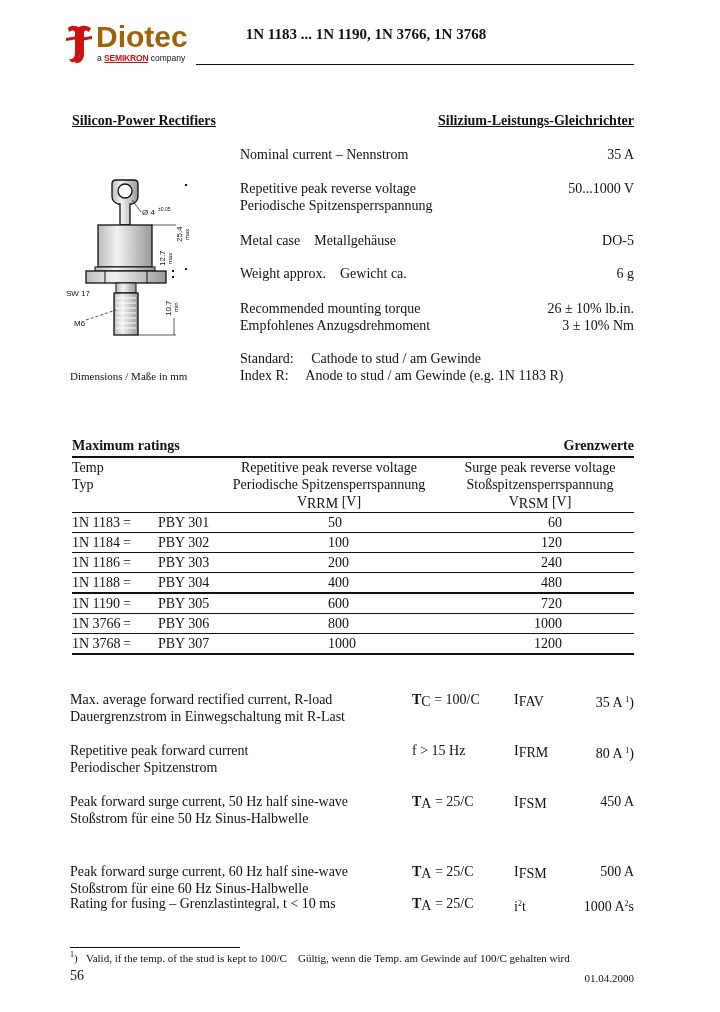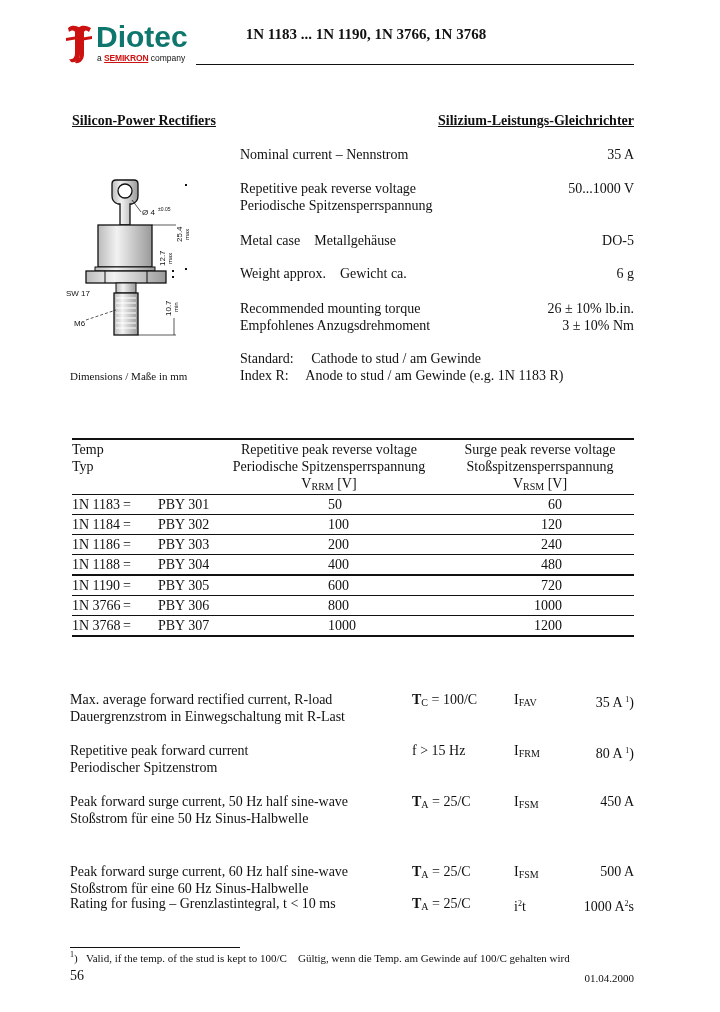--- a/index.html
+++ b/index.html
@@ -4,21 +4,21 @@
   <style>
     html, body { margin: 0; padding: 0; background: #ffffff; }
     body { width: 720px; height: 1012px; position: relative; overflow: hidden;
            font-family: "Liberation Serif", "DejaVu Serif", serif; color: #111; }
     .abs { position: absolute; }
 
     
     #logo { left: 66px; top: 24px; width: 140px; height: 42px; }
     #logo .mark { position: absolute; left: 0; top: 0; width: 26px; height: 40px; }
     #logo .brand { position: absolute; left: 30px; top: -4px; font-family: "Liberation Sans", sans-serif;
-                   font-weight: bold; font-size: 30px; color: #0f766e; letter-spacing: 0px; }
+                   font-weight: bold; font-size: 30px; color: #a16207; letter-spacing: 0px; }
     #logo .sub { position: absolute; left: 31px; top: 29px; font-family: "Liberation Sans", sans-serif;
                  font-size: 8.5px; color: #111; white-space: nowrap; }
     #logo .sub .semi { color: #cc1111; font-weight: bold; text-decoration: underline; letter-spacing: -0.2px; }
     #header-rule { left: 196px; top: 64px; width: 438px; height: 1px; background: #111; }
     #header-title { left: 236px; top: 25px; width: 260px; text-align: center; font-weight: bold; font-size: 15px; line-height: 18px; }
 
     
     .h-title { font-weight: bold; font-size: 14px; text-decoration: underline; top: 113px; }
     #title-en { left: 72px; }
     #title-de { right: 86px; }
@@ -40,21 +40,21 @@
     #ratings .c1 { position: absolute; left: 0; }
     #ratings .c2 { position: absolute; left: 140px; width: 234px; text-align: center; }
     #ratings .c3 { position: absolute; left: 374px; width: 188px; text-align: center; }
     #ratings .row { position: relative; height: 19px; line-height: 19px; border-bottom: 1px solid #111; }
     #ratings .row.thick { border-bottom: 2px solid #111; }
     #ratings .row .t1 { position: absolute; left: 0; }
     #ratings .row .eq { position: absolute; left: 47px; width: 16px; text-align: center; }
     #ratings .row .t2 { position: absolute; left: 86px; }
     #ratings .row .v1 { position: absolute; right: 246px; width: 60px; text-align: left; }
     #ratings .row .v2 { position: absolute; right: 72px; width: 60px; text-align: right; }
-    sub.s { font-size: 10px; vertical-align: -2px; }
+    sub.s { font-size: 14px; vertical-align: -2px; }
     sup.s { font-size: 8px; vertical-align: 5px; }
 
     
     .char { left: 70px; width: 564px; font-size: 14px; line-height: 17px; }
     .char .en { position: absolute; left: 0; top: 0; white-space: nowrap; }
     .char .de { position: absolute; left: 0; top: 17px; white-space: nowrap; }
     .char .cond { position: absolute; left: 342px; top: 0; white-space: nowrap; }
     .char .sym { position: absolute; left: 444px; top: 0; white-space: nowrap; }
     .char .val { position: absolute; right: 0; top: 0; white-space: nowrap; text-align: right; }
 
@@ -173,20 +173,24 @@
   <span class="label" style="top:17px;">Empfohlenes Anzugsdrehmoment</span>
   <span class="val">26 ± 10% lb.in.</span>
   <span class="val" style="top:17px;">3 ± 10% Nm</span>
 </div>
 <div class="abs spec" style="top:350px; height:34px;">
   <span class="label" style="white-space:pre;">Standard:     Cathode to stud / am Gewinde</span>
   <span class="label" style="top:17px; white-space:pre;">Index R:     Anode to stud / am Gewinde (e.g. 1N 1183 R)</span>
 </div>
 
 <div id="ratings" class="abs">
+  <div class="head-row">
+    <span class="c1">Maximum ratings</span>
+    <span style="position:absolute; right:0;">Grenzwerte</span>
+  </div>
   <div class="rule-thick"></div>
   <div class="colhead">
     <span class="c1" style="top:1px;">Temp</span>
     <span class="c1" style="top:18px;">Typ</span>
     <span class="c2" style="top:1px;">Repetitive peak reverse voltage</span>
     <span class="c2" style="top:18px;">Periodische Spitzensperrspannung</span>
     <span class="c2" style="top:35px;"><span>V</span><sub class="s">RRM</sub><span> [V]</span></span>
     <span class="c3" style="top:1px;">Surge peak reverse voltage</span>
     <span class="c3" style="top:18px;">Stoßspitzensperrspannung</span>
     <span class="c3" style="top:35px;"><span>V</span><sub class="s">RSM</sub><span> [V]</span></span>

